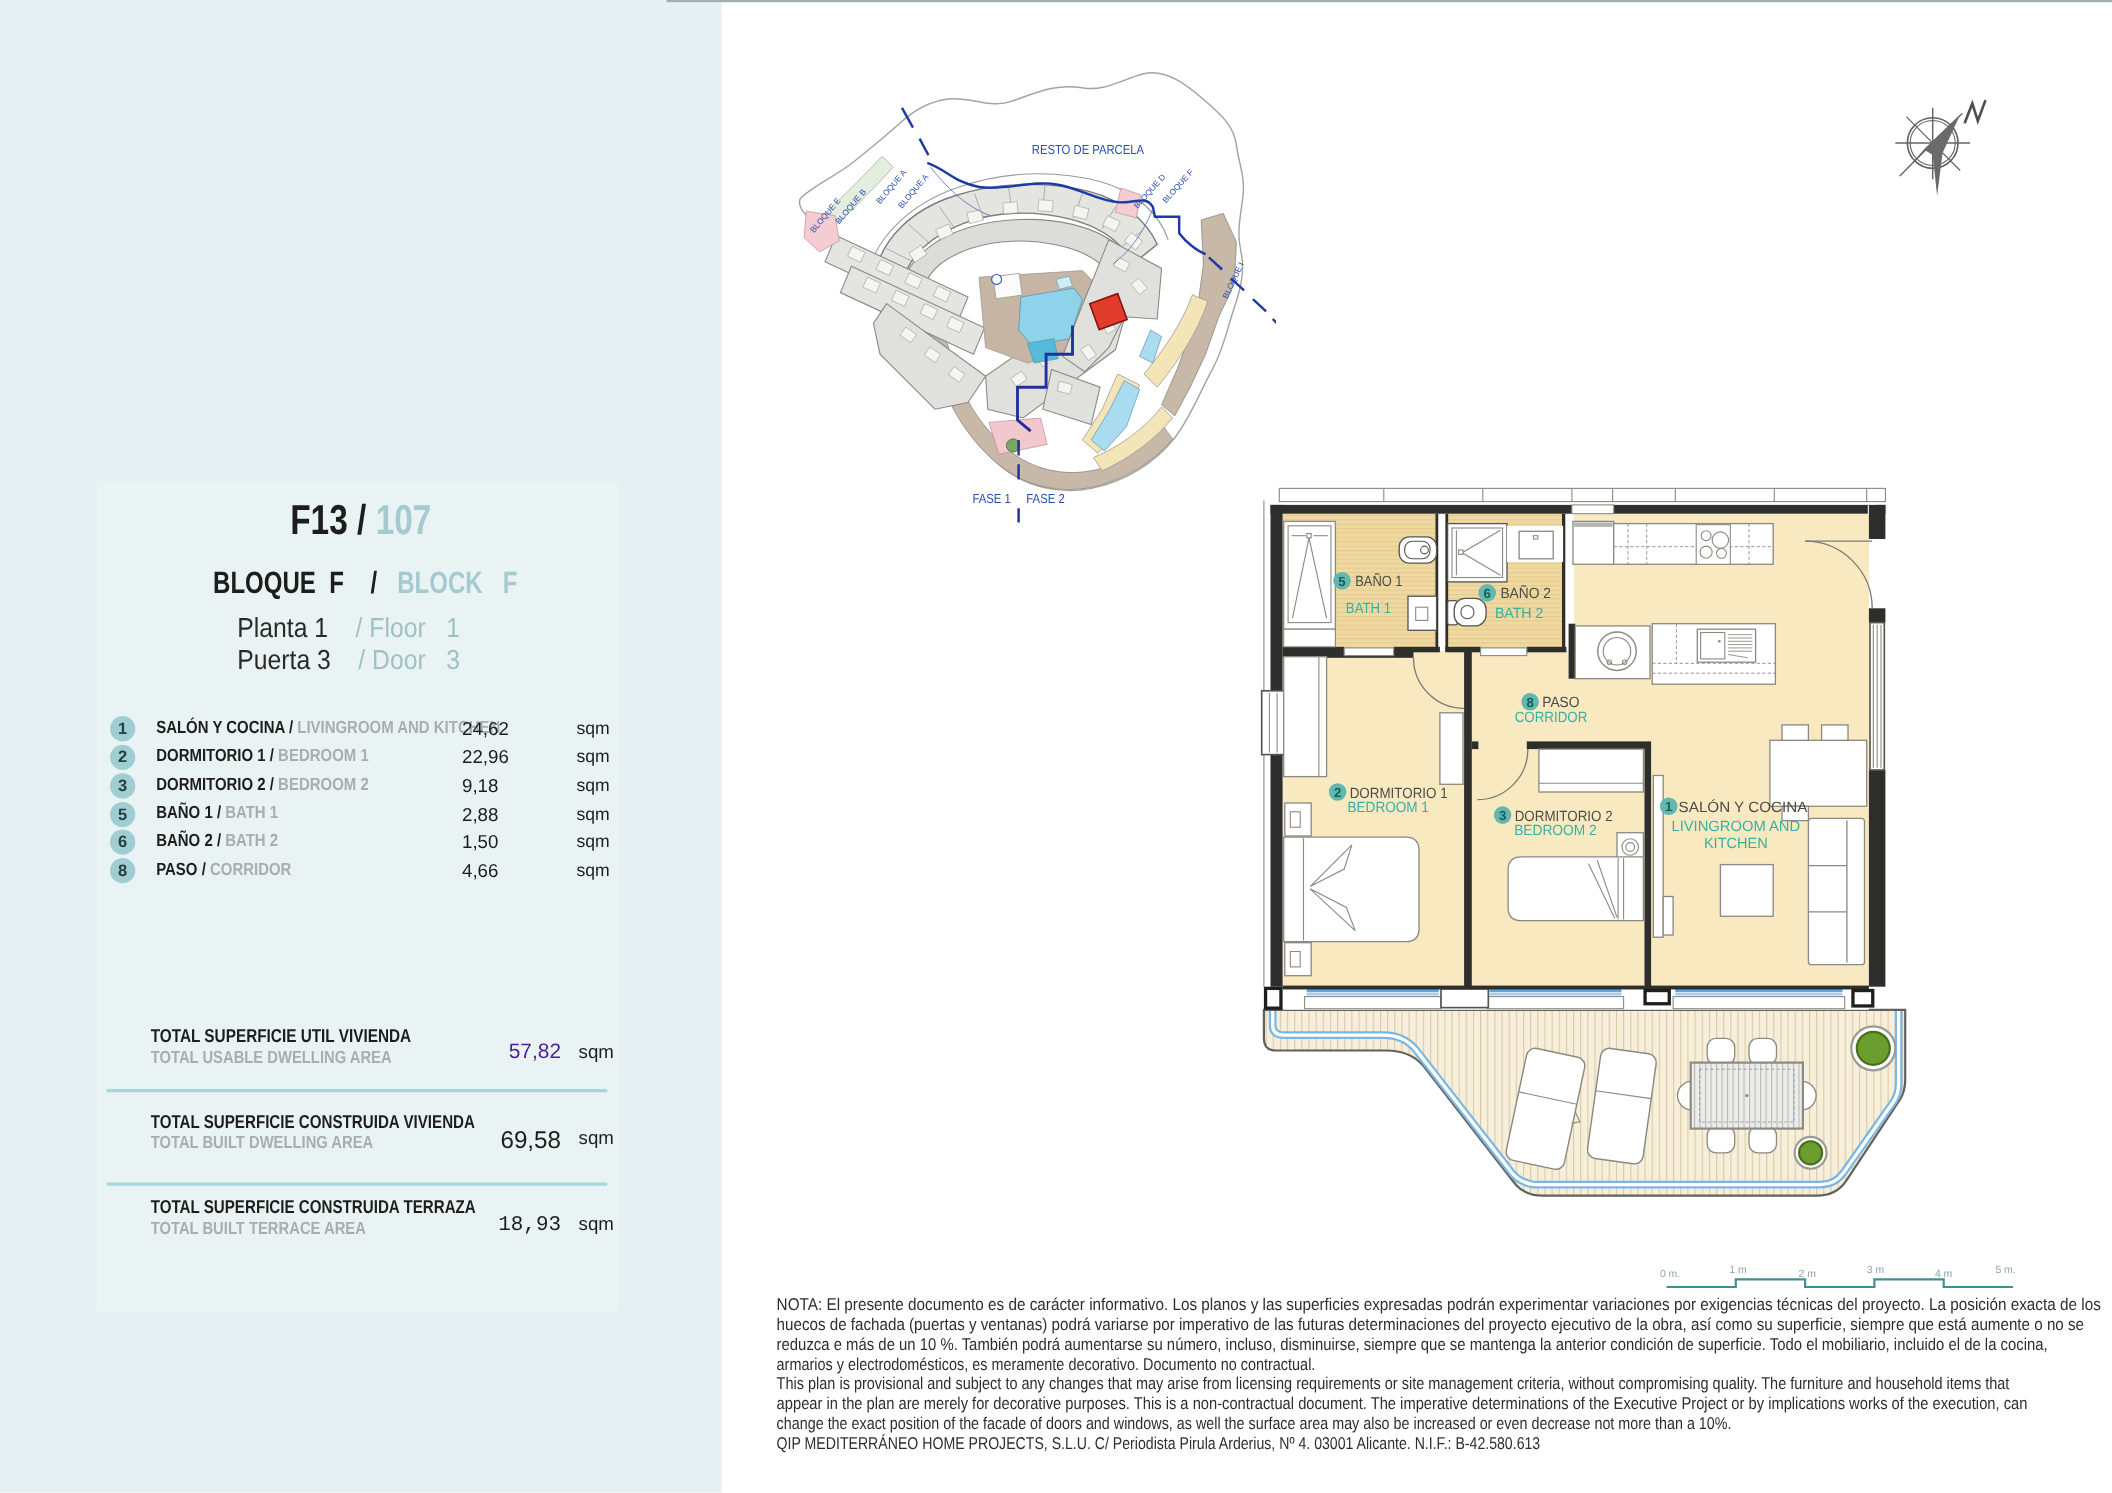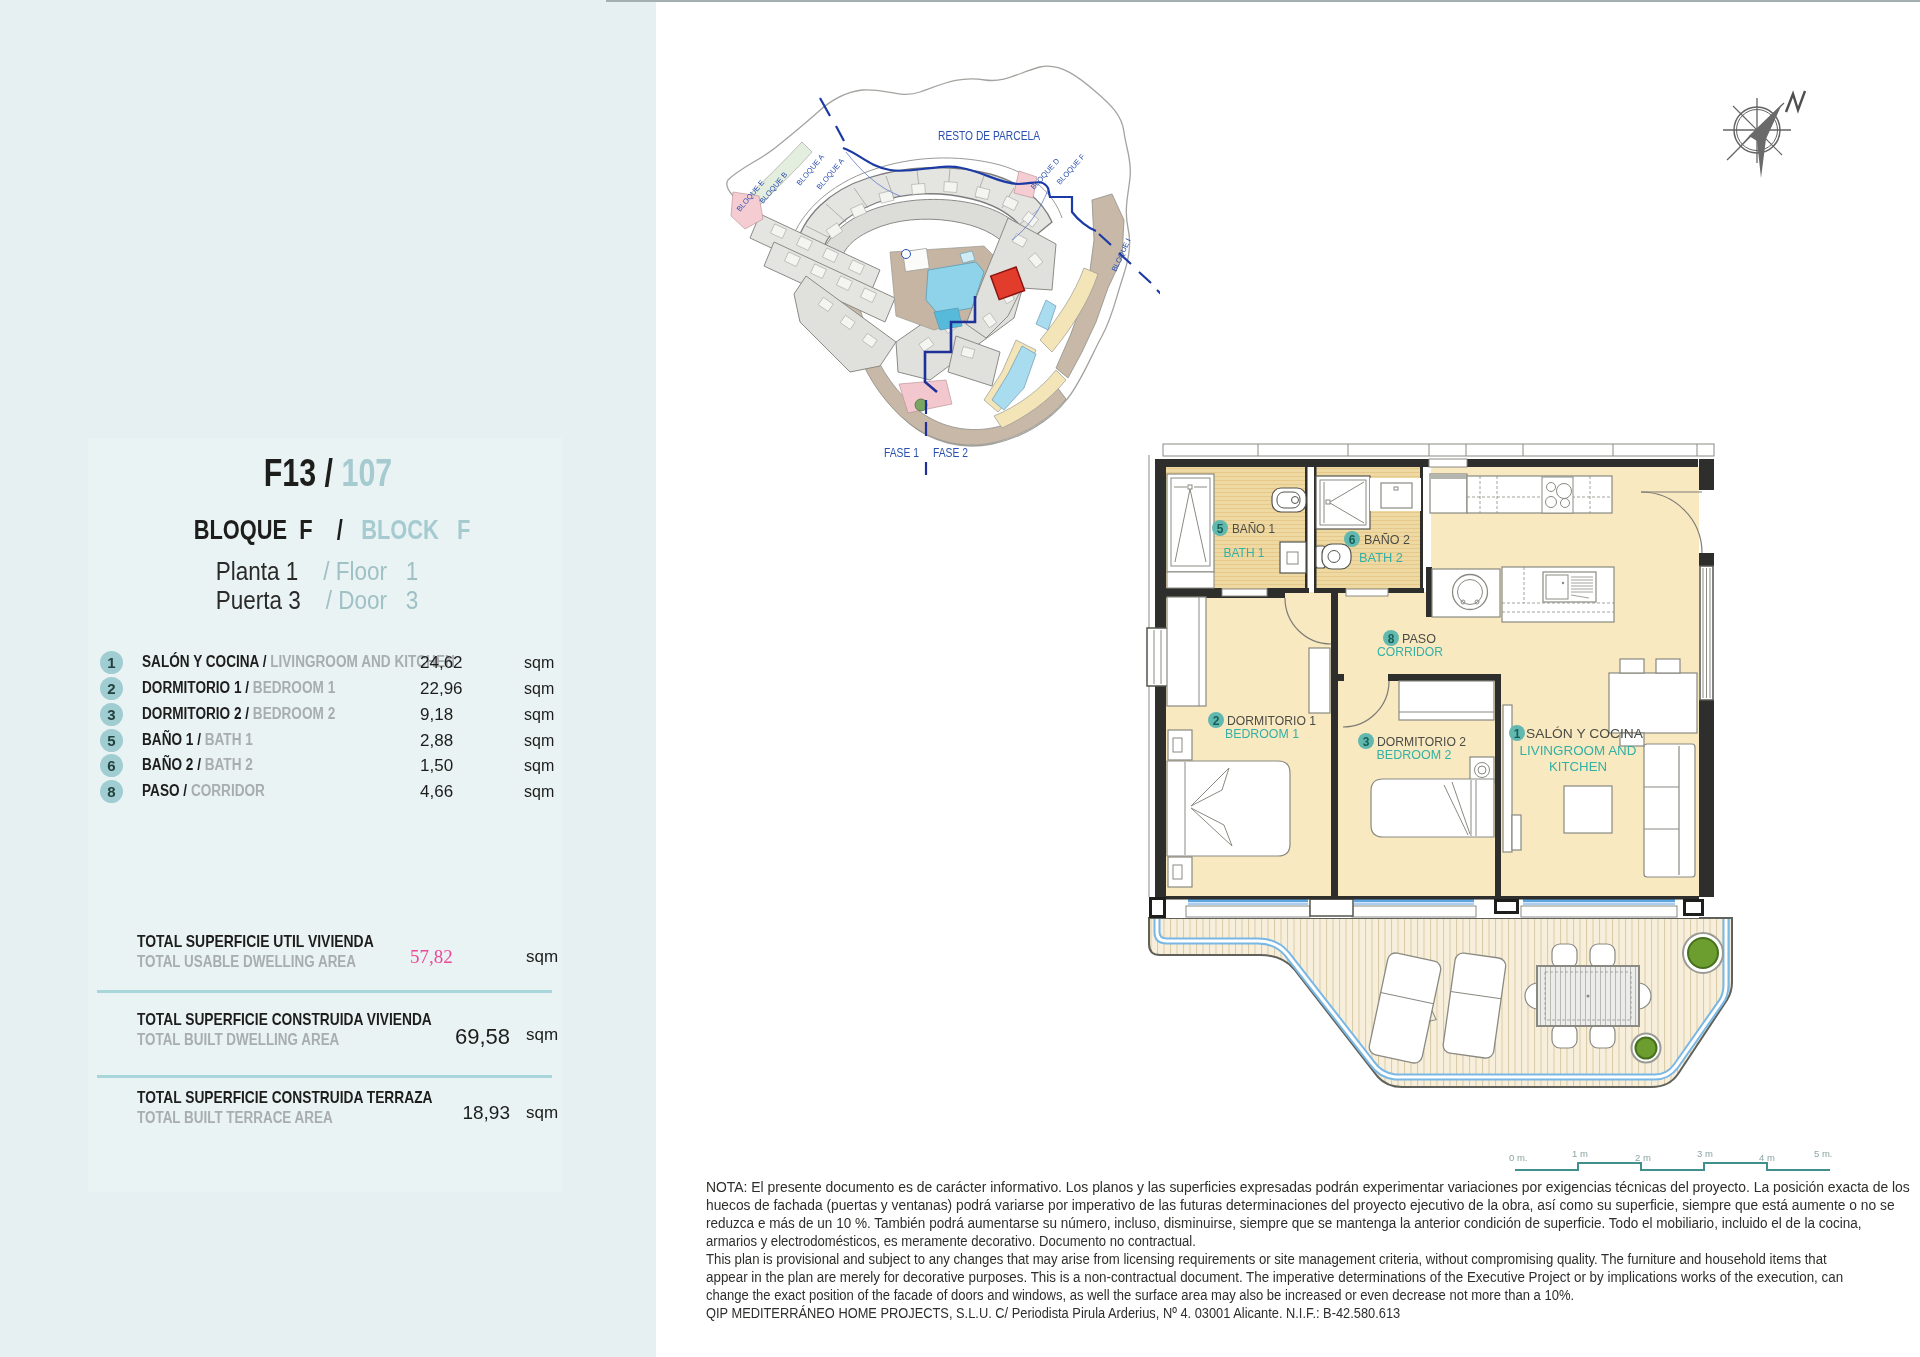--- a/index.html
+++ b/index.html
@@ -72,35 +72,35 @@
 
 <div class="lrow" style="top:780px;">
     <span class="lcirc">8</span>
     <span class="lbold">PASO / <span class="lgray">CORRIDOR</span></span>
     <span class="lval">4,66</span>
     <span class="lsqm">sqm</span>
   </div>
 
 <div class="abs nw" style="left:137px;top:932px;font-size:17px;font-weight:bold;color:#1d1d1b;transform:scaleX(0.82);transform-origin:0 0;">TOTAL SUPERFICIE UTIL VIVIENDA</div>
 <div class="abs nw" style="left:137px;top:953px;font-size:16px;font-weight:bold;color:#a8adb0;transform:scaleX(0.84);transform-origin:0 0;">TOTAL USABLE DWELLING AREA</div>
-<div class="abs nw" style="left:410px;top:946px;width:100px;font-size:19px;color:#ec4899;font-family:Liberation Serif, serif;">57,82</div>
+<div class="abs nw" style="left:410px;top:946px;width:100px;text-align:right;font-size:19px;color:#4c1d95;">57,82</div>
 <div class="abs nw" style="left:526px;top:947px;font-size:17px;color:#1d1d1b;">sqm</div>
 
 <div class="abs" style="left:97px;top:990px;width:455px;height:3px;background:#a8d6da;"></div>
 
 <div class="abs nw" style="left:137px;top:1010px;font-size:17px;font-weight:bold;color:#1d1d1b;transform:scaleX(0.81);transform-origin:0 0;">TOTAL SUPERFICIE CONSTRUIDA VIVIENDA</div>
 <div class="abs nw" style="left:137px;top:1031px;font-size:16px;font-weight:bold;color:#a8adb0;transform:scaleX(0.84);transform-origin:0 0;">TOTAL BUILT DWELLING AREA</div>
 <div class="abs nw" style="left:410px;top:1024px;width:100px;text-align:right;font-size:22px;color:#1d1d1b;">69,58</div>
 <div class="abs nw" style="left:526px;top:1025px;font-size:17px;color:#1d1d1b;">sqm</div>
 
 <div class="abs" style="left:97px;top:1075px;width:455px;height:3px;background:#a8d6da;"></div>
 
 <div class="abs nw" style="left:137px;top:1088px;font-size:17px;font-weight:bold;color:#1d1d1b;transform:scaleX(0.81);transform-origin:0 0;">TOTAL SUPERFICIE CONSTRUIDA TERRAZA</div>
 <div class="abs nw" style="left:137px;top:1109px;font-size:16px;font-weight:bold;color:#a8adb0;transform:scaleX(0.84);transform-origin:0 0;">TOTAL BUILT TERRACE AREA</div>
-<div class="abs nw" style="left:410px;top:1102px;width:100px;text-align:right;font-size:19px;color:#1d1d1b;">18,93</div>
+<div class="abs nw" style="left:410px;top:1102px;width:100px;text-align:right;font-size:19px;color:#1d1d1b;font-family:Liberation Mono, monospace;">18,93</div>
 <div class="abs nw" style="left:526px;top:1103px;font-size:17px;color:#1d1d1b;">sqm</div>
 
 <div class="abs" style="left:690px;top:55px;">
 <svg width="470" height="420" viewBox="690 55 470 420">
 
 <path d="M728,180 C740,168 760,160 775,148 C790,136 800,128 818,112 C830,101 845,92 862,90 C885,88 900,99 920,92 C945,83 960,76 985,80 C1005,83 1020,72 1040,67 C1060,62 1080,78 1096,92 C1110,104 1122,115 1124,132 C1126,148 1132,160 1130,178 C1128,196 1124,210 1128,228 C1132,246 1128,262 1122,280 C1116,298 1112,318 1102,336 C1092,354 1082,380 1068,398 C1050,421 1022,438 992,444 C962,450 932,442 910,424 C888,406 868,378 858,350 C850,326 846,305 836,290 C820,266 790,248 770,228 C752,210 720,192 728,180 Z" fill="#ffffff" stroke="#a3a39f" stroke-width="1.3"></path>
 
 <path d="M746,198 C765,180 785,160 802,142 L812,152 C796,170 775,190 757,208 Z" fill="#e4eedf" stroke="#a8a8a2" stroke-width="0.7"></path>
 
 <path d="M836,292 C846,308 850,330 858,352 C868,380 888,407 910,424 C932,441 962,449 992,443 C1020,437 1048,421 1066,399 L1057,387 C1040,407 1018,423 992,428 C965,433 938,426 918,410 C898,394 880,370 872,346 C865,325 860,305 850,288 Z" fill="#c8b8a8" stroke="#8f8f88" stroke-width="0.8"></path>

